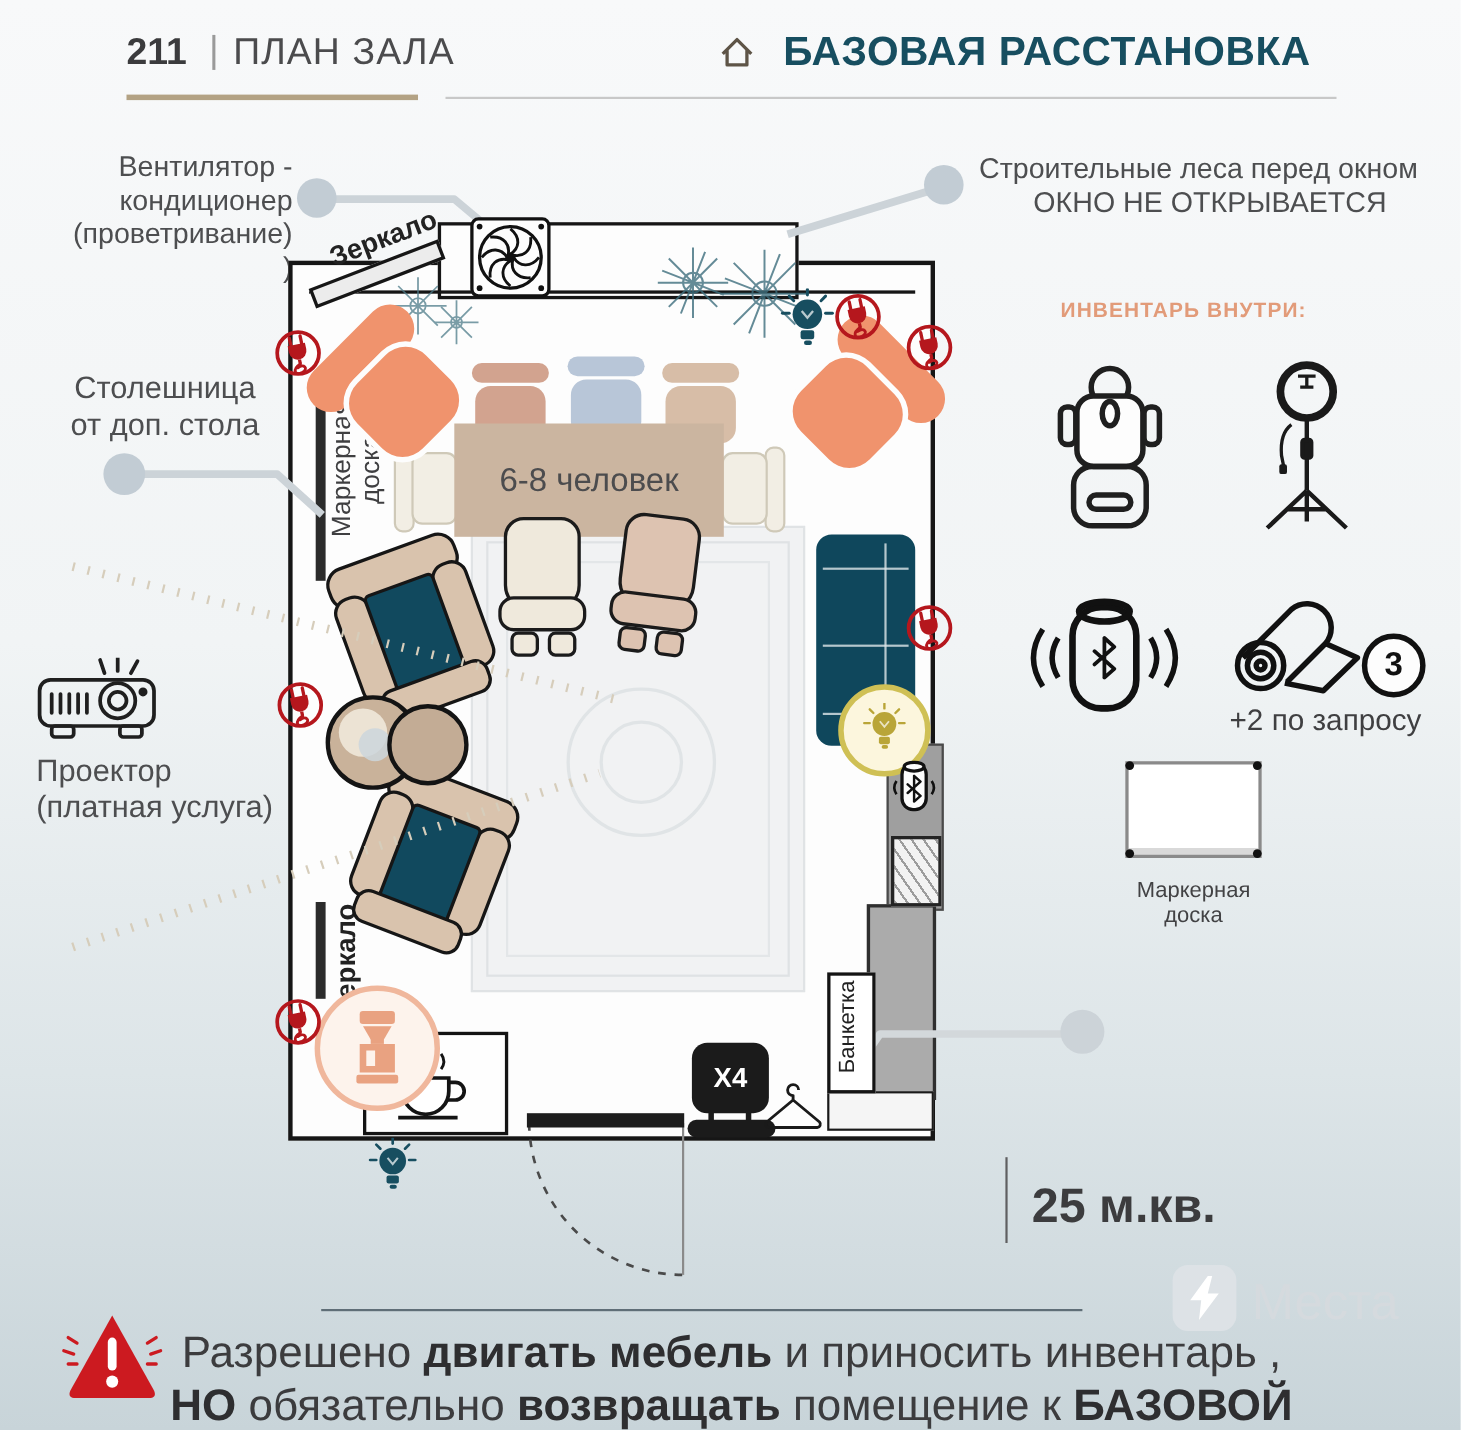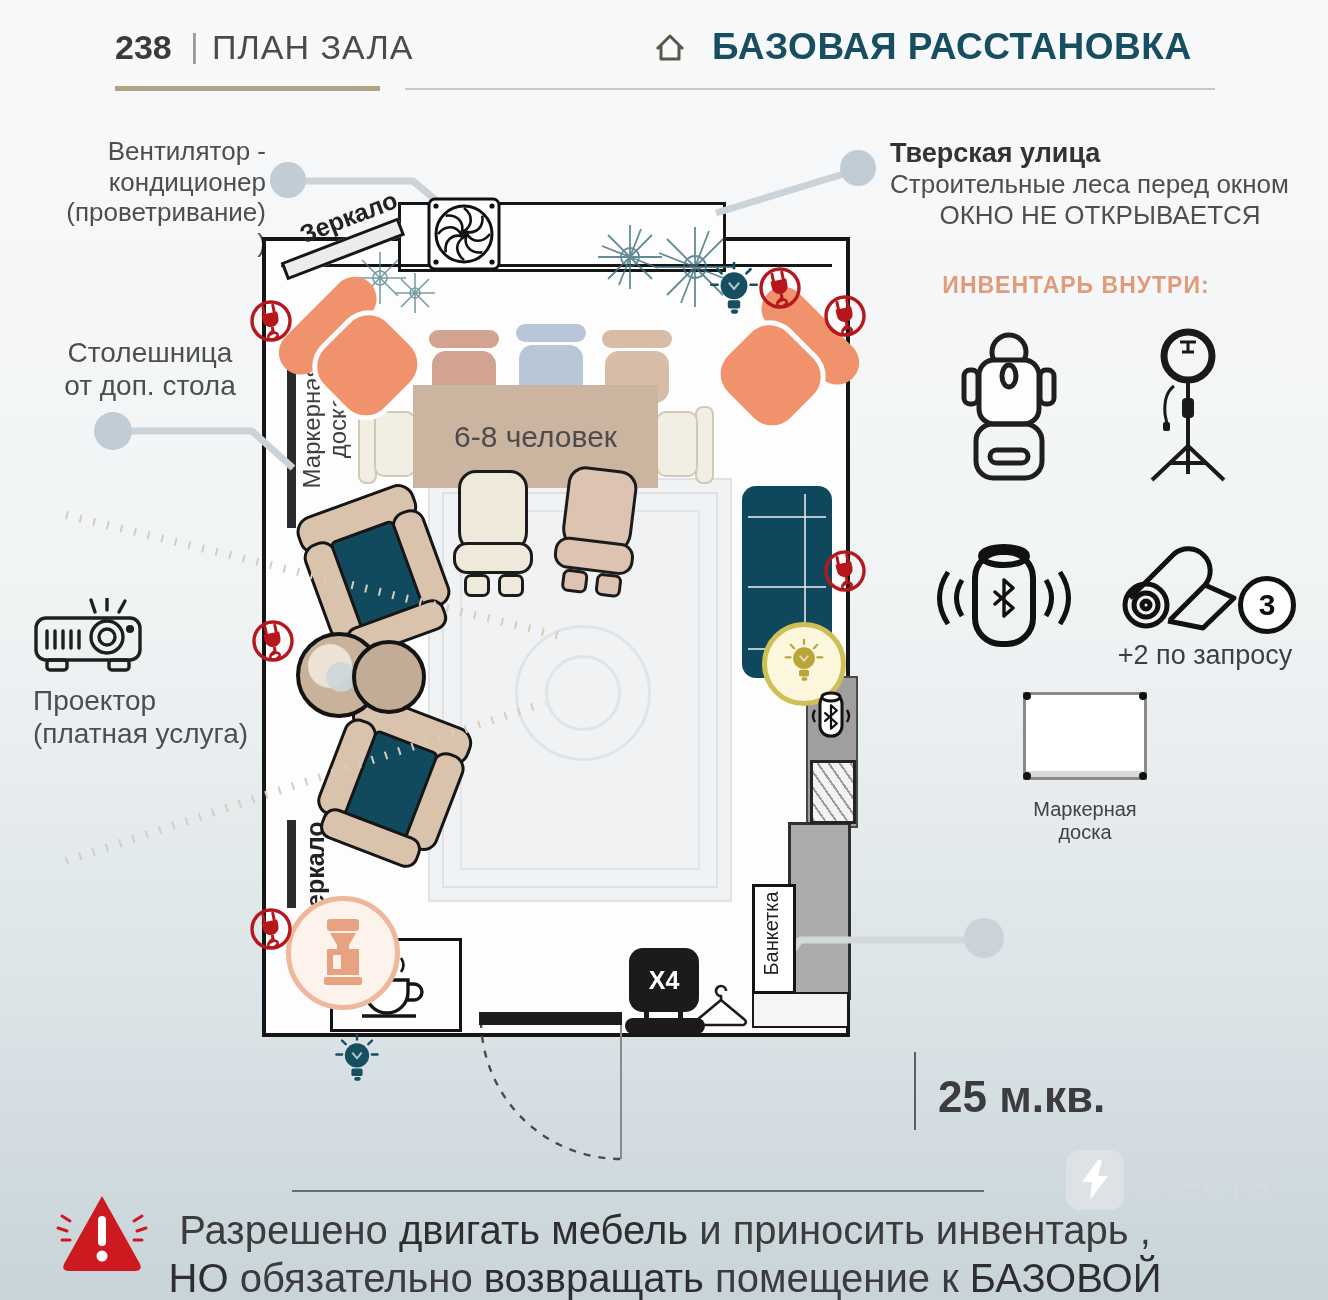--- a/index.html
+++ b/index.html
@@ -43,21 +43,21 @@
   .sofa .seamv{position:absolute;left:62px;top:8px;bottom:8px;width:2px;background:#dfe7ea;opacity:.8;}
   .rug{background:#f1f2f3;border:2px solid #e0e3e5;}
   .rug .r1{position:absolute;inset:12px;border:2px solid #dfe2e4;}
   .rug .r2{position:absolute;inset:30px;border:2px solid #e3e6e8;}
   .rug .med{position:absolute;left:50%;top:50%;width:130px;height:130px;margin:-65px 0 0 -65px;border:3px solid #e0e4e6;border-radius:50%;}
   .rug .med2{position:absolute;left:50%;top:50%;width:70px;height:70px;margin:-35px 0 0 -35px;border:3px solid #e0e4e6;border-radius:50%;}
   .hatch{background:repeating-linear-gradient(55deg,#9c9c9c 0 2px,transparent 2px 9px),#f2f2f2;border:3px solid #242424;}
   
   .stat{font-size:44px;font-weight:700;color:#3c3c3e;}
   .warn{font-size:40px;color:#3c3c3e;text-align:center;line-height:1.2;}
-  .warn b{font-weight:400;color:#2e2e30;}
+  .warn b{font-weight:700;color:#2e2e30;}
   .wm-text{font-size:46px;color:#d5dade;font-weight:400;}
   svg{display:block;}
 </style>
 </head>
 <body>
 
 <div id="canvas">
 
   <svg width="0" height="0" style="position:absolute" aria-hidden="true">
     <defs>
@@ -83,21 +83,21 @@
         <path d="M19 20 l5 6 l5 -6" fill="none" stroke="#fdfdfd" stroke-width="2" opacity=".7"></path>
         <rect x="18" y="37" width="12" height="8" rx="2" fill="currentColor"></rect>
         <rect x="21" y="46" width="7" height="4" rx="2" fill="currentColor"></rect>
       </symbol>
       <symbol id="sym-bt" viewBox="0 0 24 40">
         <path d="M12 2 v36 M12 2 l9 8 -18 16 M12 38 l9 -8 -18 -16" fill="none" stroke="currentColor" stroke-width="3.4" stroke-linejoin="round" stroke-linecap="round"></path>
       </symbol>
     </defs>
   </svg>
 
-  <div class="abs hnum" style="left:115px;top:28px;">238</div>
+  <div class="abs hnum" style="left:115px;top:28px;">211</div>
   <div class="abs hsep" style="left:190px;top:26px;">|</div>
   <div class="abs htitle" style="left:212px;top:28px;">ПЛАН ЗАЛА</div>
   <div class="abs" style="left:115px;top:86px;width:265px;height:5px;background:#b3a284;"></div>
   <svg class="abs" style="left:650px;top:28px;" width="40" height="40" viewBox="0 0 40 40">
     <path d="M7 21 L20 8 L33 21 M11 17 v14 h18 v-14" fill="none" stroke="#5e5447" stroke-width="3" stroke-linejoin="round"></path>
   </svg>
   <div class="abs hsub" style="left:712px;top:26px;">БАЗОВАЯ РАССТАНОВКА</div>
   <div class="abs" style="left:405px;top:88px;width:810px;height:2px;background:#c8c8c8;"></div>
 
   <svg class="abs" style="left:0;top:0;z-index:4;pointer-events:none;" width="1328" height="1300" viewBox="0 0 1328 1300">
@@ -136,26 +136,25 @@
         <line x1="46" y1="33" x2="46" y2="50"></line>
       <rect x="14" y="62" width="20" height="10" rx="3"></rect>
         <rect x="76" y="62" width="20" height="10" rx="3"></rect>
     </g>
   </svg>
   <div class="abs call txt" style="left:33px;top:684px;width:230px;font-size:28px;">Проектор
 (платная услуга)</div>
 
   <div class="abs dot" style="left:840px;top:150px;width:36px;height:36px;z-index:5;"></div>
   <div class="abs" style="left:890px;top:138px;width:420px;">
-    <div style="font-size:27px;font-weight:700;color:#333335;">Тверская улица</div>
     <div class="call" style="font-size:26px;">Строительные леса перед окном</div>
     <div class="call" style="font-size:26px;text-align:center;">ОКНО НЕ ОТКРЫВАЕТСЯ</div>
   </div>
 
-  <div class="abs" style="left:940px;top:272px;width:272px;text-align:center;font-size:23px;font-weight:700;color:#e29b79;letter-spacing:1px;">ИНВЕНТАРЬ ВНУТРИ:</div>
+  <div class="abs" style="left:940px;top:272px;width:272px;text-align:center;font-size:19px;font-weight:700;color:#e29b79;letter-spacing:1px;">ИНВЕНТАРЬ ВНУТРИ:</div>
 
   <svg class="abs" style="left:952px;top:330px;" width="115" height="155" viewBox="0 0 115 155">
     <g stroke="#1f1f1f" fill="none" stroke-width="5" stroke-linejoin="round">
       <circle cx="57" cy="22" r="17"></circle>
       <rect x="27" y="30" width="60" height="64" rx="15" fill="#fdfdfd"></rect>
       <ellipse cx="57" cy="46" rx="7" ry="11"></ellipse>
       <rect x="12" y="40" width="14" height="34" rx="6"></rect>
       <rect x="88" y="40" width="14" height="34" rx="6"></rect>
       <rect x="24" y="94" width="66" height="54" rx="17"></rect>
       <rect x="38" y="120" width="38" height="13" rx="6.5"></rect>

